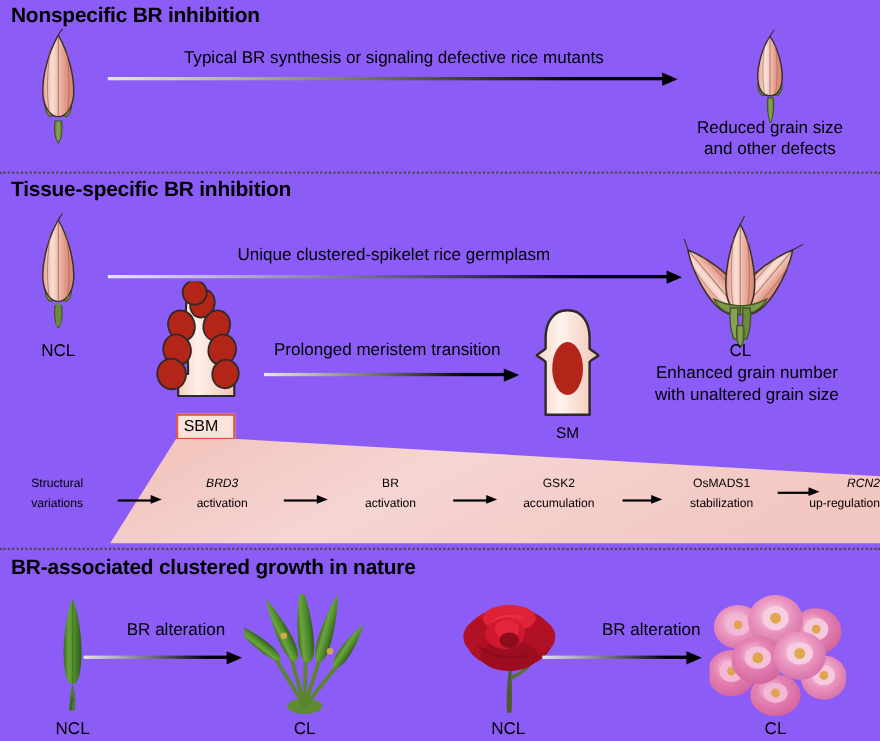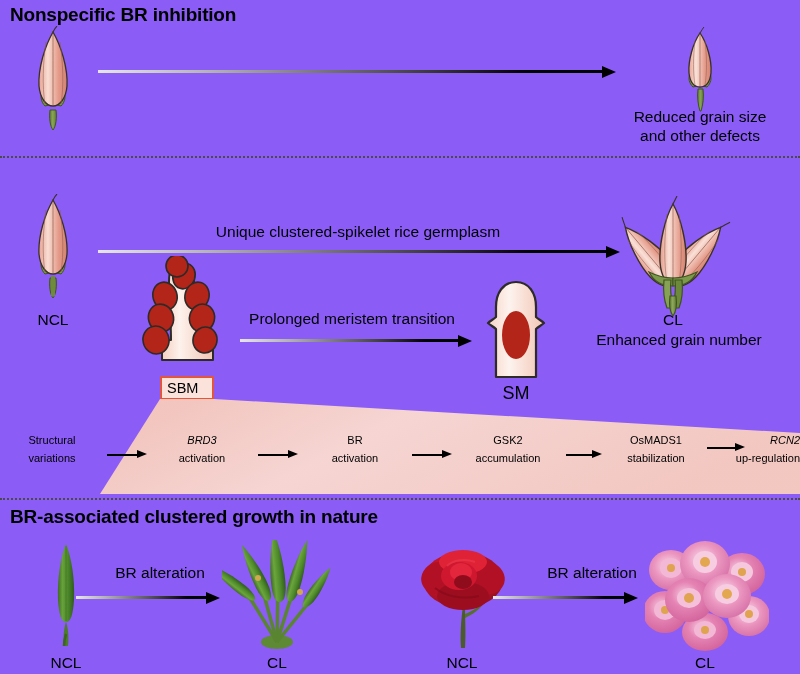--- a/index.html
+++ b/index.html
@@ -71,21 +71,21 @@
     box-sizing:border-box;
   }
   .path-step{
     position:absolute;
     font-size:11px;
     text-align:center;
     line-height:17.5px;
     white-space:nowrap;
   }
   .path-step .it{font-style:italic;}
-  .sm-label,.sbm-label{font-size:18px;}
+  .sm-label,.sbm-label{font-size:14px;}
 </style>
 </head>
 <body>
 
 <div id="figure">
 
   <div class="panel" style="top:0;height:158px;">
 
     <div class="panel-title" style="left:10px;top:4px;">Nonspecific BR inhibition</div>
 
@@ -107,20 +107,21 @@
       <path d="M25 104 C22 100 21 92 22 84 L28 84 C29 92 28 100 25 104 Z" fill="url(#stemg1)" stroke="#3f5420" stroke-width="1"></path>
       <path d="M17 80 C13 76 12 70 14 66 L25 78 Z" fill="#7d9a4b" stroke="#3f5420" stroke-width="1"></path>
       <path d="M33 80 C37 76 38 70 36 66 L25 78 Z" fill="#7d9a4b" stroke="#3f5420" stroke-width="1"></path>
       <path d="M25 6 C33 20 40 42 39 60 C38 72 32 80 25 80 C18 80 12 72 11 60 C10 42 17 20 25 6 Z" fill="url(#budg1)" stroke="#3a3028" stroke-width="1.3"></path>
       <path d="M25 8 C25 30 25 58 25 79" stroke="#8f5c4e" stroke-width="0.9" fill="none" opacity="0.8"></path>
       <path d="M18 16 C15 36 14 60 17 78" stroke="#8f5c4e" stroke-width="0.8" fill="none" opacity="0.7"></path>
       <path d="M32 16 C35 36 36 60 33 78" stroke="#8f5c4e" stroke-width="0.8" fill="none" opacity="0.7"></path>
       <path d="M25 6 C27 2 28 1 29 0" stroke="#3a3028" stroke-width="1.1" fill="none"></path>
     </svg>
 
+    <div class="arrow-label" style="left:98px;top:44px;width:520px;">Typical BR synthesis or signaling defective rice mutants</div>
     <div class="arrow" style="left:98px;top:66px;width:518px;">
       <div class="shaft"></div>
       <div class="head"></div>
     </div>
 
     <svg style="position:absolute;left:679px;top:27px;" width="42" height="86" viewBox="0 0 42 86">
       <defs>
         <linearGradient id="budg2" x1="0" y1="0" x2="1" y2="0">
           <stop offset="0%" stop-color="#e8a394"></stop>
           <stop offset="32%" stop-color="#fae2da"></stop>
@@ -144,20 +145,21 @@
     </svg>
 
     <div class="cap" style="left:590px;top:107px;width:220px;">Reduced grain size</div>
     <div class="cap" style="left:590px;top:126px;width:220px;">and other defects</div>
   </div>
 
   <div class="divider" style="top:156px;"></div>
 
   <div class="panel" style="top:158px;height:336px;">
 
+    <div class="panel-title" style="left:10px;top:4px;">Tissue-specific BR inhibition</div>
 
     <svg style="position:absolute;left:28px;top:36px;" width="50" height="112" viewBox="0 0 50 112">
       <defs>
         <linearGradient id="budg3" x1="0" y1="0" x2="1" y2="0">
           <stop offset="0%" stop-color="#e8a394"></stop>
           <stop offset="32%" stop-color="#f9ddd3"></stop>
           <stop offset="70%" stop-color="#e49a89"></stop>
           <stop offset="100%" stop-color="#d4826f"></stop>
         </linearGradient>
         <linearGradient id="stemg3" x1="0" y1="0" x2="1" y2="0">
@@ -275,20 +277,21 @@
       </g>
 
       <path d="M62 90 C50 90 42 84 38 76 C46 80 54 82 62 82 Z" fill="#7d9a4b" stroke="#3f5420" stroke-width="1.2"></path>
       <path d="M62 90 C74 90 82 84 86 76 C78 80 70 82 62 82 Z" fill="#7d9a4b" stroke="#3f5420" stroke-width="1.2"></path>
       <path d="M53 84 C52 94 53 104 56 112 L62 112 C60 102 59 92 60 84 Z" fill="#87a254" stroke="#3f5420" stroke-width="1.2"></path>
       <path d="M71 84 C72 94 71 104 68 112 L62 112 C64 102 65 92 64 84 Z" fill="#6d8a3c" stroke="#3f5420" stroke-width="1.2"></path>
       <path d="M62 120 C59 116 58 108 59 100 L65 100 C66 108 65 116 62 120 Z" fill="url(#clstem)" stroke="#3f5420" stroke-width="1.1"></path>
     </svg>
     <div class="cap" style="left:633px;top:152px;width:80px;">CL</div>
     <div class="cap" style="left:563px;top:172px;width:232px;">Enhanced grain number</div>
+    <div class="cap" style="left:563px;top:192px;width:232px;">with unaltered grain size</div>
 
     <svg class="banner" style="left:0;top:241px;" width="800" height="95" viewBox="0 0 800 95">
       <defs>
         <linearGradient id="bannerg" x1="0" y1="0" x2="1" y2="0.25">
           <stop offset="0%" stop-color="#f7c6b5"></stop>
           <stop offset="45%" stop-color="#fbdbd0"></stop>
           <stop offset="100%" stop-color="#f8cdbe"></stop>
         </linearGradient>
       </defs>
       <path d="M160 0 L214 0 L800 34 L800 95 L100 95 Z" fill="url(#bannerg)" opacity="0.95"></path>

